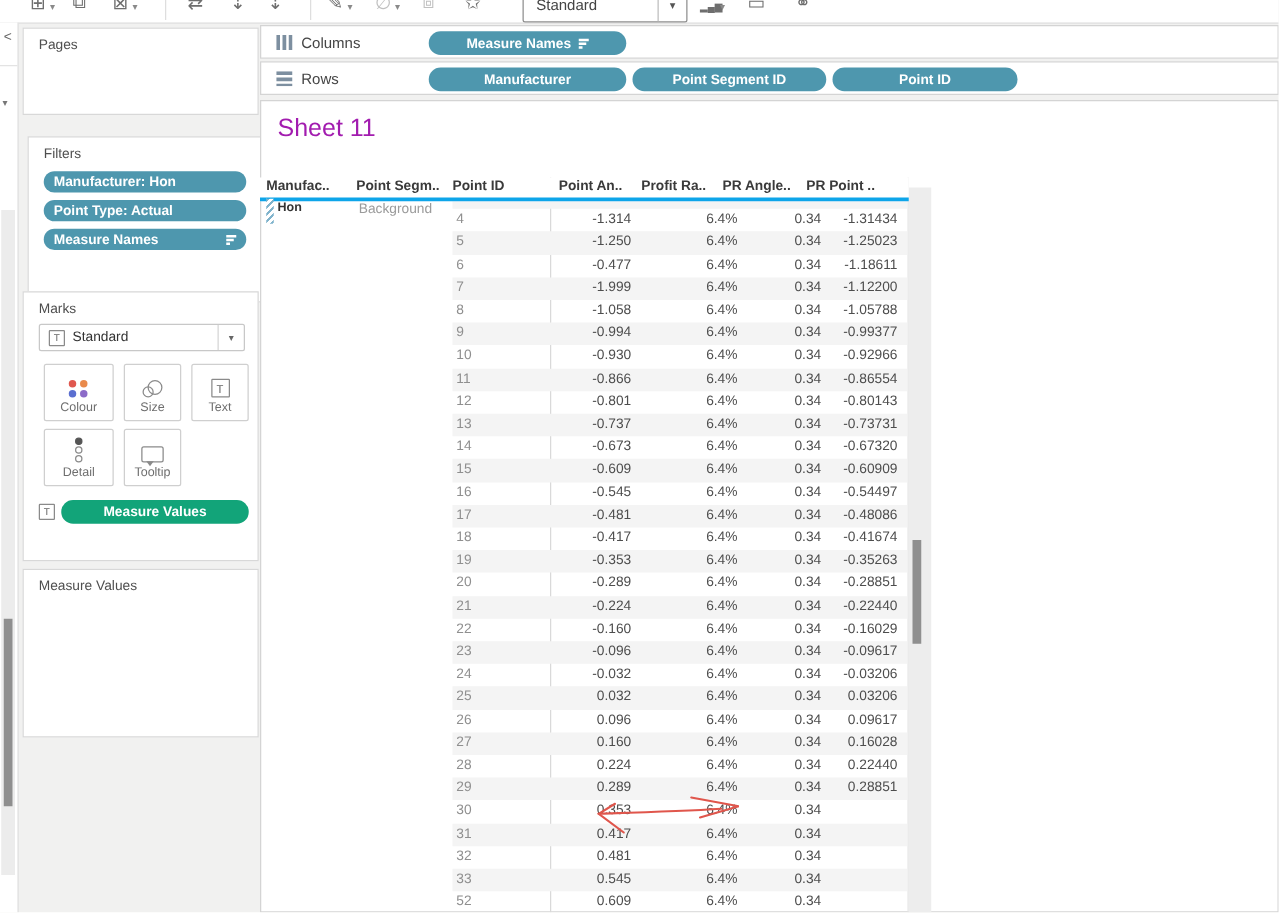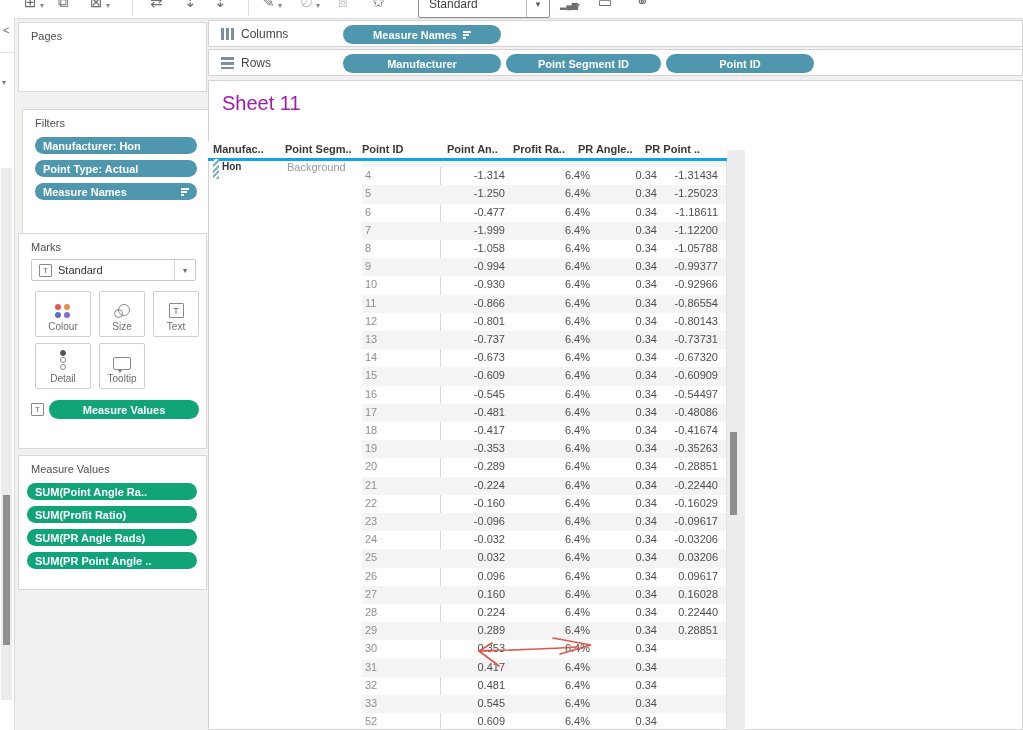--- a/index.html
+++ b/index.html
@@ -199,34 +199,20 @@
       <span class="mlabel">Tooltip</span>
     </div>
     <span class="tbox" style="position:absolute;left:12px;top:169px;">T</span>
     <div class="pill green" style="position:absolute;left:30px;top:166px;width:150px;height:19px;border-radius:10px;justify-content:center;">
       <span>Measure Values</span>
     </div>
   </div>
 
   <div class="card" style="left:18px;top:455px;width:187px;height:133px;">
     <div class="card-title">Measure Values</div>
-    <div id="mv-pills" style="left:8px;top:27px;width:170px;">
-        <div class="pill green">
-          <span class="plabel">SUM(Point Angle Ra..</span>
-        </div>
-        <div class="pill green">
-          <span class="plabel">SUM(Profit Ratio)</span>
-        </div>
-        <div class="pill green">
-          <span class="plabel">SUM(PR Angle Rads)</span>
-        </div>
-        <div class="pill green">
-          <span class="plabel">SUM(PR Point Angle ..</span>
-        </div>
-      </div>
   </div>
 
   <div class="shelf" style="top:20px;">
     <svg class="sh-ic" width="13" height="12">
       <rect x="0" y="0" width="3" height="12" fill="#7d8fa0"></rect>
         <rect x="5" y="0" width="3" height="12" fill="#7d8fa0"></rect>
         <rect x="10" y="0" width="3" height="12" fill="#7d8fa0"></rect>
     </svg>
     <span class="sh-label">Columns</span>
     <div class="sh-pills">

